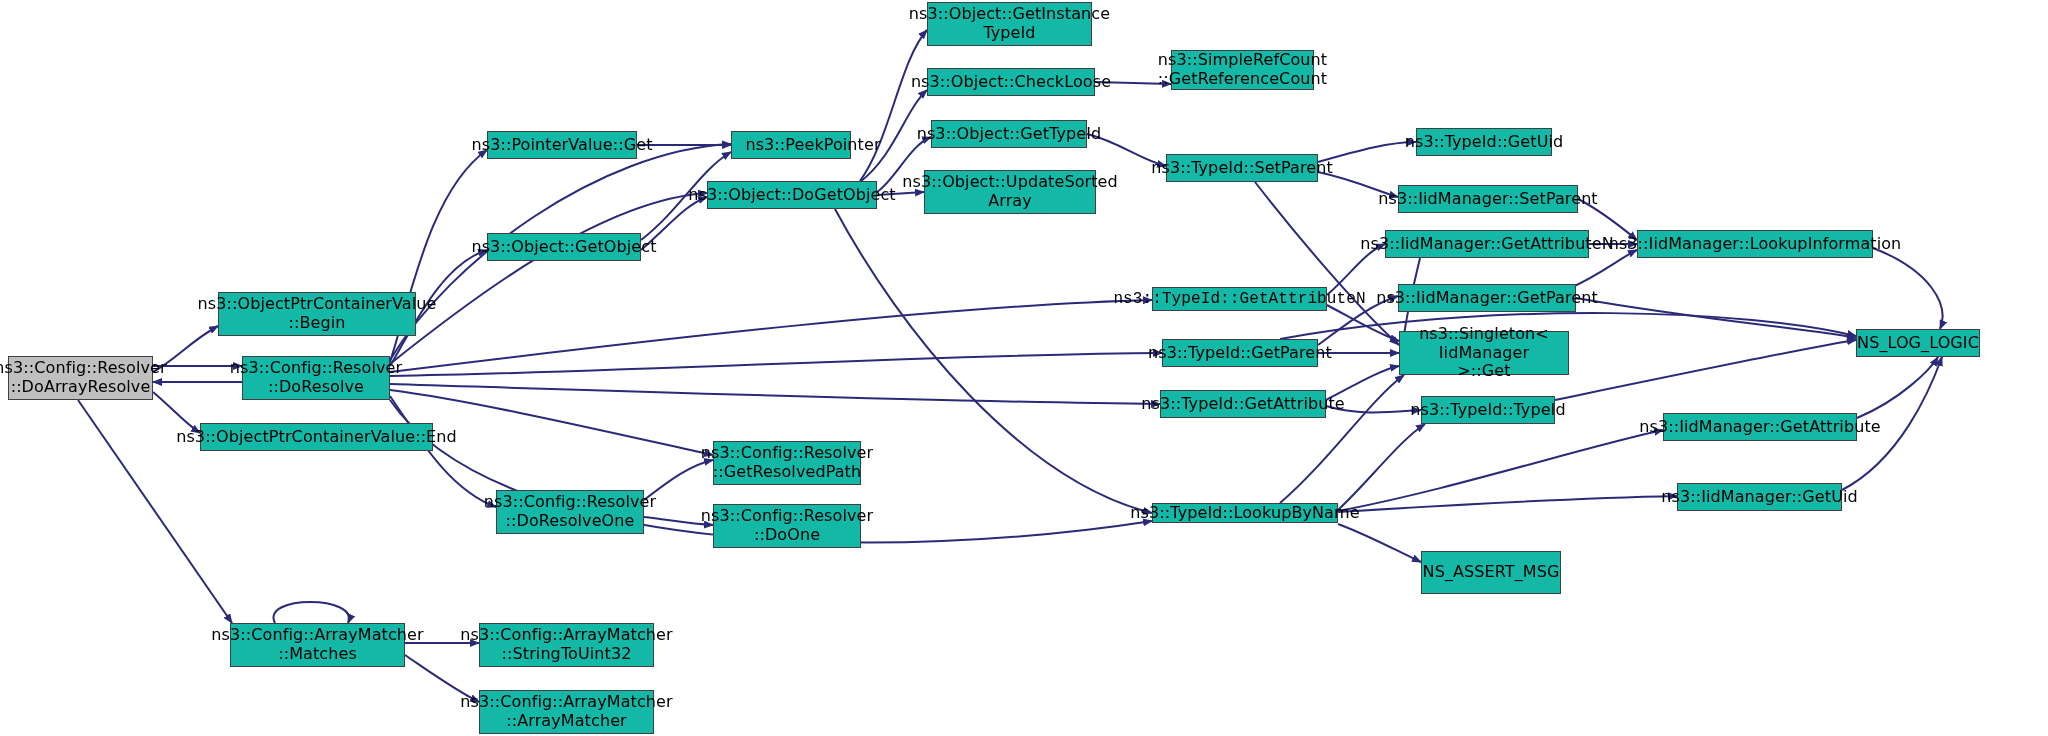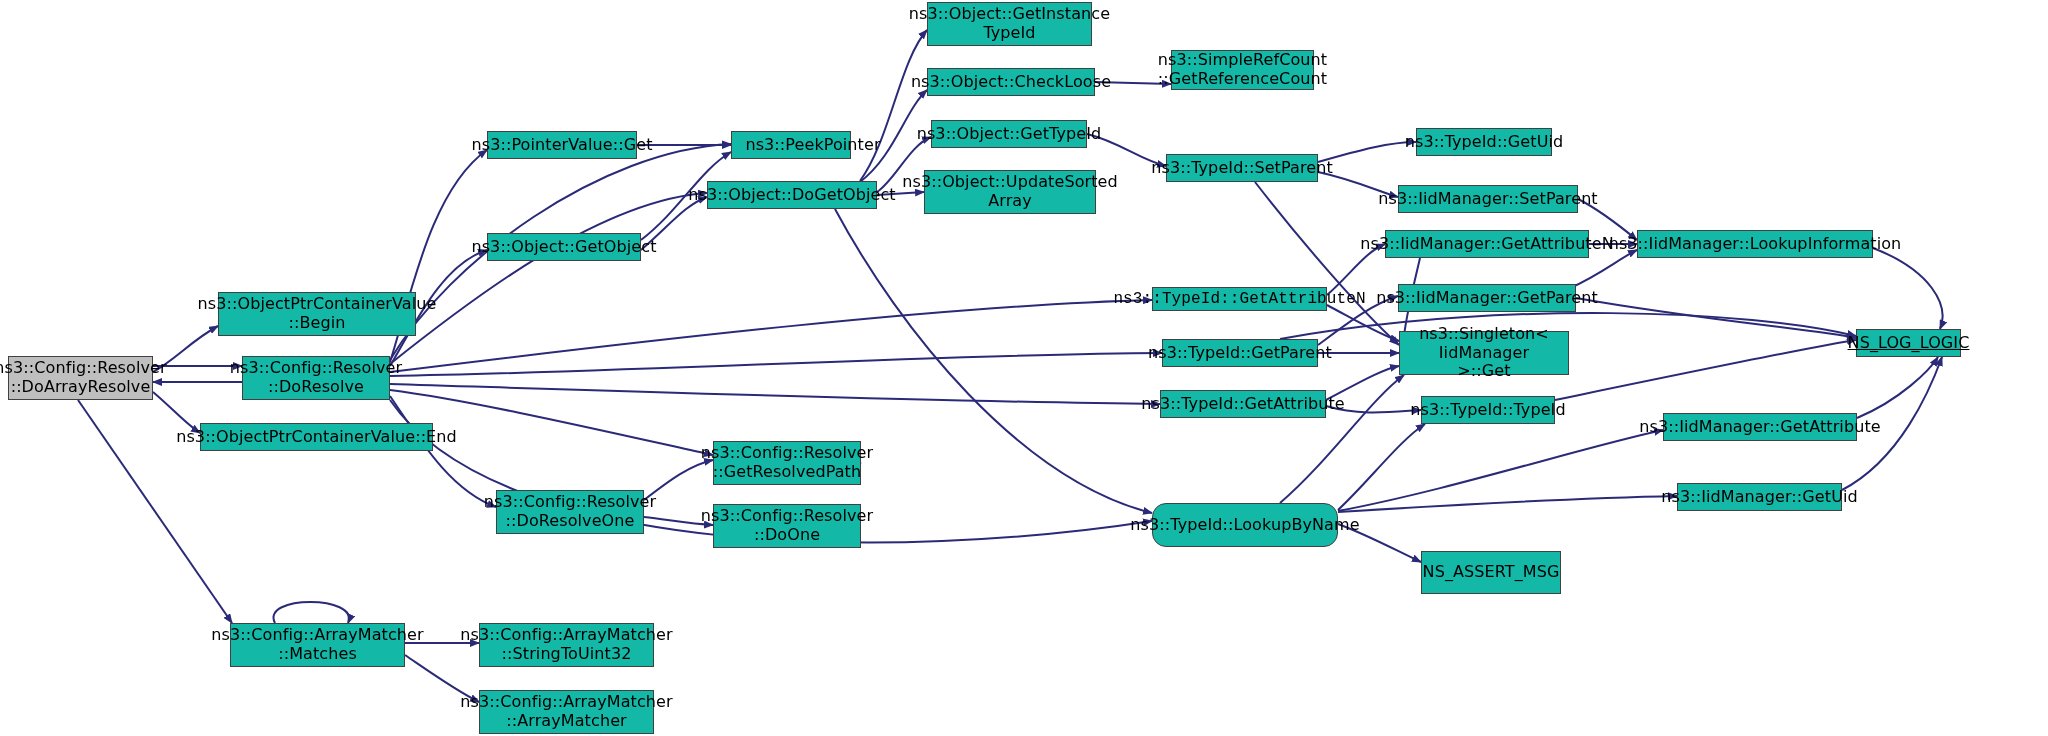--- a/index.html
+++ b/index.html
@@ -135,32 +135,32 @@
       <div class="node" style="left: 1166px; top: 154px; width: 152px; height: 28px;">ns3::TypeId::SetParent</div>
       <div class="node" style="left: 1416px; top: 128px; width: 136px; height: 28px;">ns3::TypeId::GetUid</div>
       <div class="node" style="left: 1398px; top: 185px; width: 180px; height: 28px;">ns3::IidManager::SetParent</div>
       <div class="node" style="left: 1385px; top: 230px; width: 204px; height: 28px;">ns3::IidManager::GetAttributeN</div>
       <div class="node" style="left: 1637px; top: 230px; width: 236px; height: 28px;">ns3::IidManager::LookupInformation</div>
       <div class="node" style="left: 1398px; top: 284px; width: 178px; height: 28px;">ns3::IidManager::GetParent</div>
       <div class="node" style="left: 1152px; top: 287px; width: 175px; height: 24px; font-family: Liberation Mono, monospace;">ns3::TypeId::GetAttributeN</div>
       <div class="node" style="left: 1399px; top: 331px; width: 170px; height: 44px;">ns3::Singleton&lt; IidManager
 &gt;::Get</div>
       <div class="node" style="left: 1162px; top: 339px; width: 156px; height: 28px;">ns3::TypeId::GetParent</div>
-      <div class="node" style="left: 1856px; top: 329px; width: 105px; height: 28px; text-decoration: underline;">NS_LOG_LOGIC</div>
+      <div class="node" style="left: 1856px; top: 329px; width: 124px; height: 28px;">NS_LOG_LOGIC</div>
       <div class="node" style="left: 1160px; top: 390px; width: 166px; height: 28px;">ns3::TypeId::GetAttribute</div>
       <div class="node" style="left: 1421px; top: 396px; width: 134px; height: 28px;">ns3::TypeId::TypeId</div>
       <div class="node" style="left: 1663px; top: 413px; width: 194px; height: 28px;">ns3::IidManager::GetAttribute</div>
       <div class="node" style="left: 713px; top: 441px; width: 148px; height: 44px;">ns3::Config::Resolver
 ::GetResolvedPath</div>
       <div class="node" style="left: 496px; top: 490px; width: 148px; height: 44px;">ns3::Config::Resolver
 ::DoResolveOne</div>
       <div class="node" style="left: 713px; top: 504px; width: 148px; height: 44px;">ns3::Config::Resolver
 ::DoOne</div>
       <div class="node" style="left: 1677px; top: 483px; width: 165px; height: 28px;">ns3::IidManager::GetUid</div>
-      <div class="node" style="left: 1152px; top: 503px; width: 186px; height: 44px; border-radius: 14px;">ns3::TypeId::LookupByName</div>
+      <div class="node" style="left: 1152px; top: 503px; width: 186px; height: 20px;">ns3::TypeId::LookupByName</div>
       <div class="node" style="left: 1421px; top: 551px; width: 140px; height: 43px;">NS_ASSERT_MSG</div>
       <div class="node" style="left: 230px; top: 623px; width: 175px; height: 44px;">ns3::Config::ArrayMatcher
 ::Matches</div>
       <div class="node" style="left: 479px; top: 623px; width: 175px; height: 44px;">ns3::Config::ArrayMatcher
 ::StringToUint32</div>
       <div class="node" style="left: 479px; top: 690px; width: 175px; height: 44px;">ns3::Config::ArrayMatcher
 ::ArrayMatcher</div>
     </div>
 </div>
 

